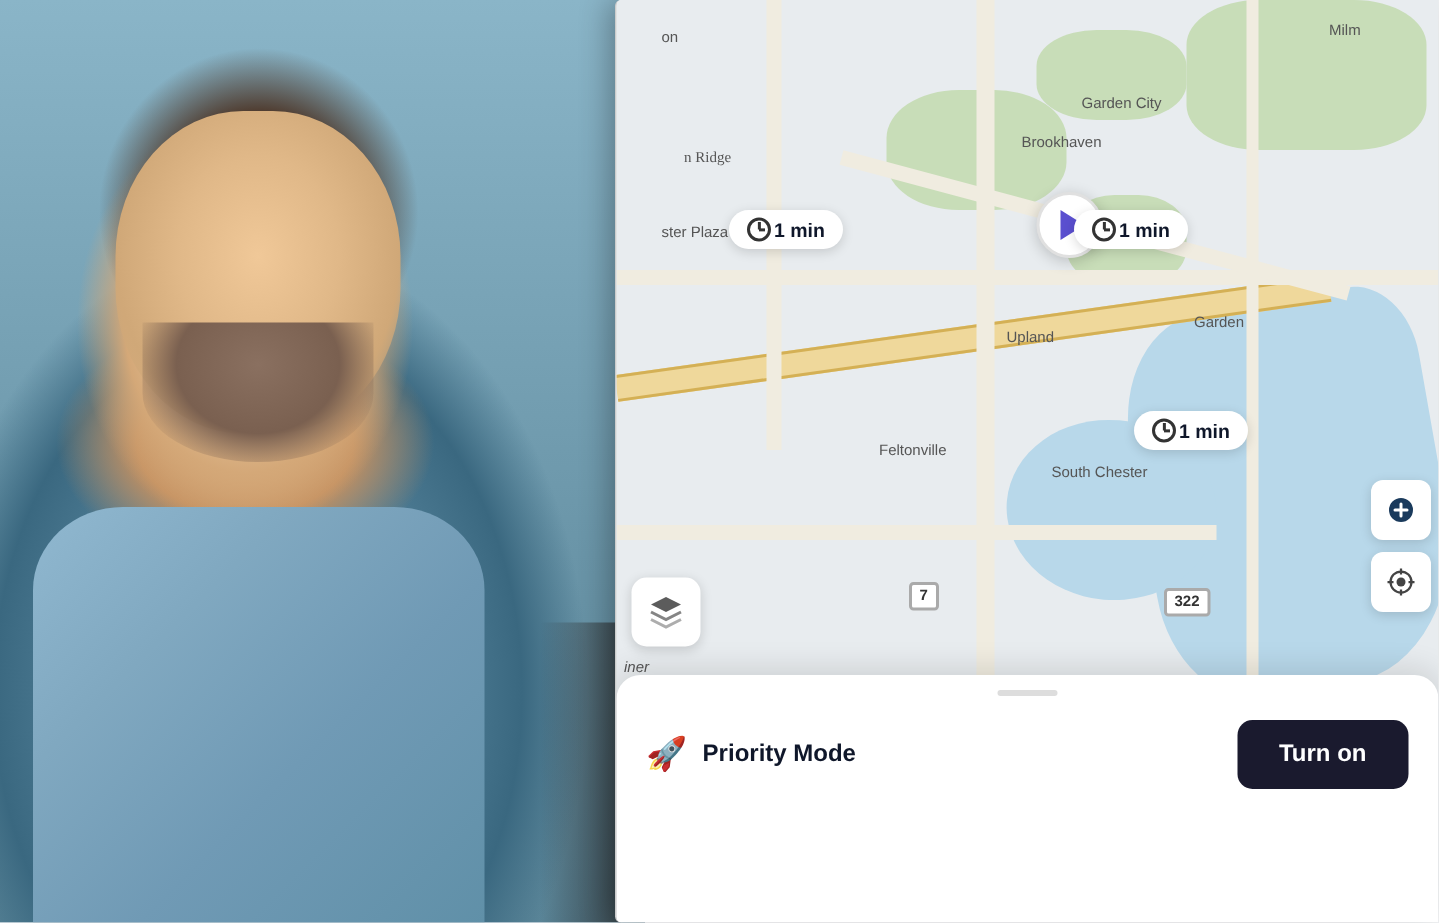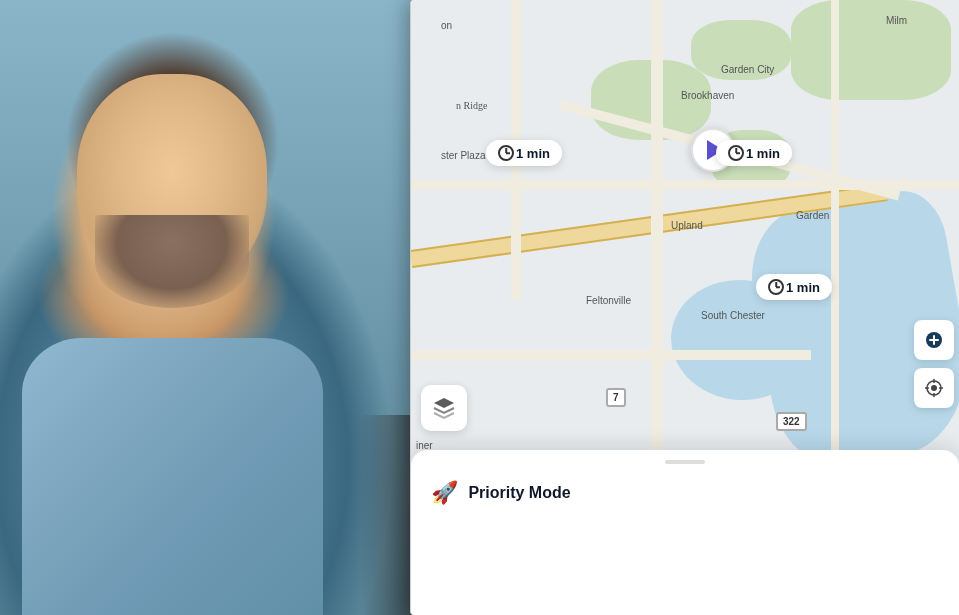--- a/index.html
+++ b/index.html
@@ -287,21 +287,21 @@
     <div class="map-label" style="top:90px;left:270px;">Brookhaven</div>
     <div class="map-label" style="top:220px;left:260px;">Upland</div>
     <div class="map-label" style="top:295px;left:175px;">Feltonville</div>
     <div class="map-label" style="top:210px;left:385px;">Garden</div>
     <div class="map-label" style="top:310px;left:290px;">South Chester</div>
     <div class="map-label" style="top:15px;left:475px;">Milm</div>
 
     <div class="map-label" style="top:100px;left:45px;font-family:Liberation Serif, serif;">n Ridge</div>
     <div class="map-label" style="top:150px;left:30px;">ster Plaza</div>
     <div class="map-label" style="top:20px;left:30px;">on</div>
-    <div class="map-label" style="top:440px;left:5px;">iner</div>
+    <div class="map-label" style="top:440px;left:5px;font-style:italic;">iner</div>
 
     <div class="time-badge" style="top:140px;left:75px;">
       <div class="clock-icon"></div>
       <span>1 min</span>
     </div>
 
     <div class="play-marker" style="top:128px;left:280px;">
       <div class="play-icon"></div>
     </div>
 
@@ -309,21 +309,21 @@
       <div class="clock-icon"></div>
       <span>1 min</span>
     </div>
 
     <div class="time-badge" style="top:274px;left:345px;">
       <div class="clock-icon"></div>
       <span>1 min</span>
     </div>
 
     <div class="highway-shield" style="top:388px;left:195px;">7</div>
-    <div class="highway-shield" style="top:412px;left:365px;">322</div>
+    <div class="highway-shield" style="top:392px;left:365px;">322</div>
 
     <div class="layers-control" style="top:385px;left:10px;">
       <svg width="24" height="24" viewBox="0 0 24 24" fill="none">
         <path d="M12 2L2 7l10 5 10-5-10-5z" fill="#333" opacity="0.8"></path>
         <path d="M2 12l10 5 10-5" stroke="#333" stroke-width="2" fill="none" opacity="0.6"></path>
         <path d="M2 17l10 5 10-5" stroke="#333" stroke-width="2" fill="none" opacity="0.4"></path>
       </svg>
     </div>
 
     <div class="map-control" style="top:320px;right:5px;">
@@ -346,16 +346,17 @@
 
   </div>
 
   <div class="bottom-sheet">
     <div class="drag-handle"></div>
     <div class="bottom-sheet-content">
       <div class="priority-mode-section">
         <span class="rocket-icon">🚀</span>
         <span class="priority-mode-label">Priority Mode</span>
       </div>
+      <button class="turn-on-button">Turn on</button>
     </div>
   </div>
 
 </div>
 
 </body></html>

